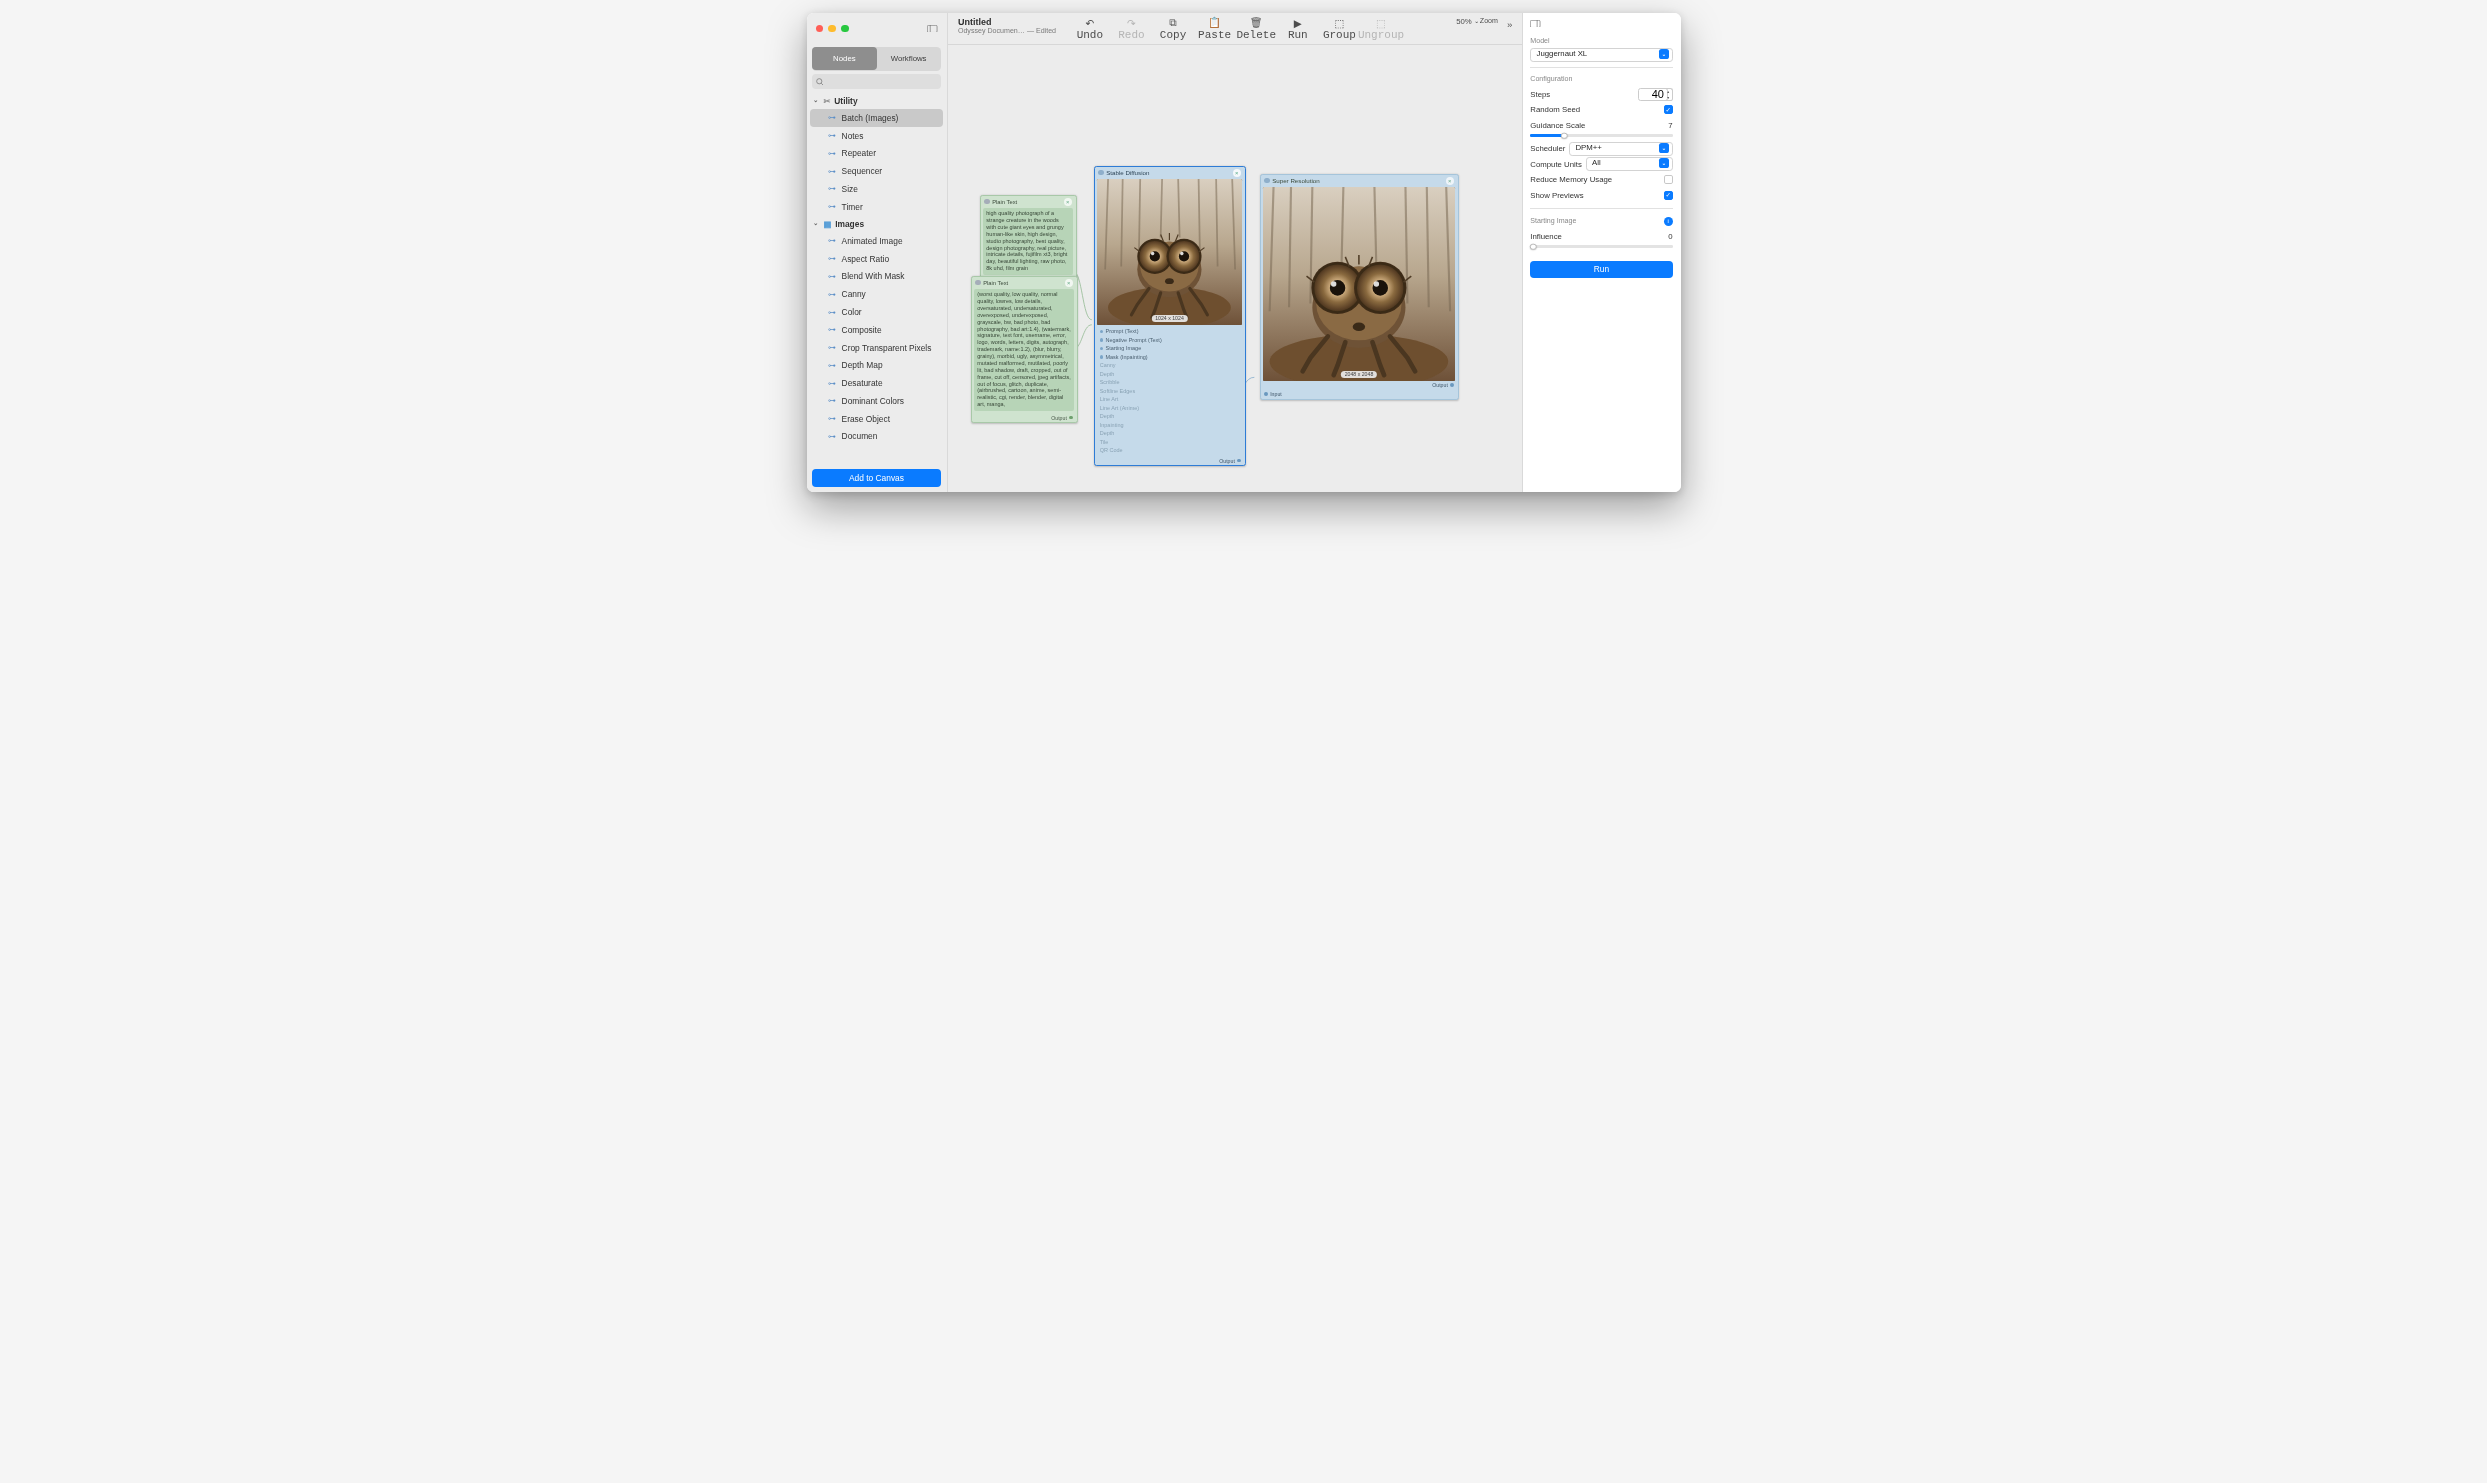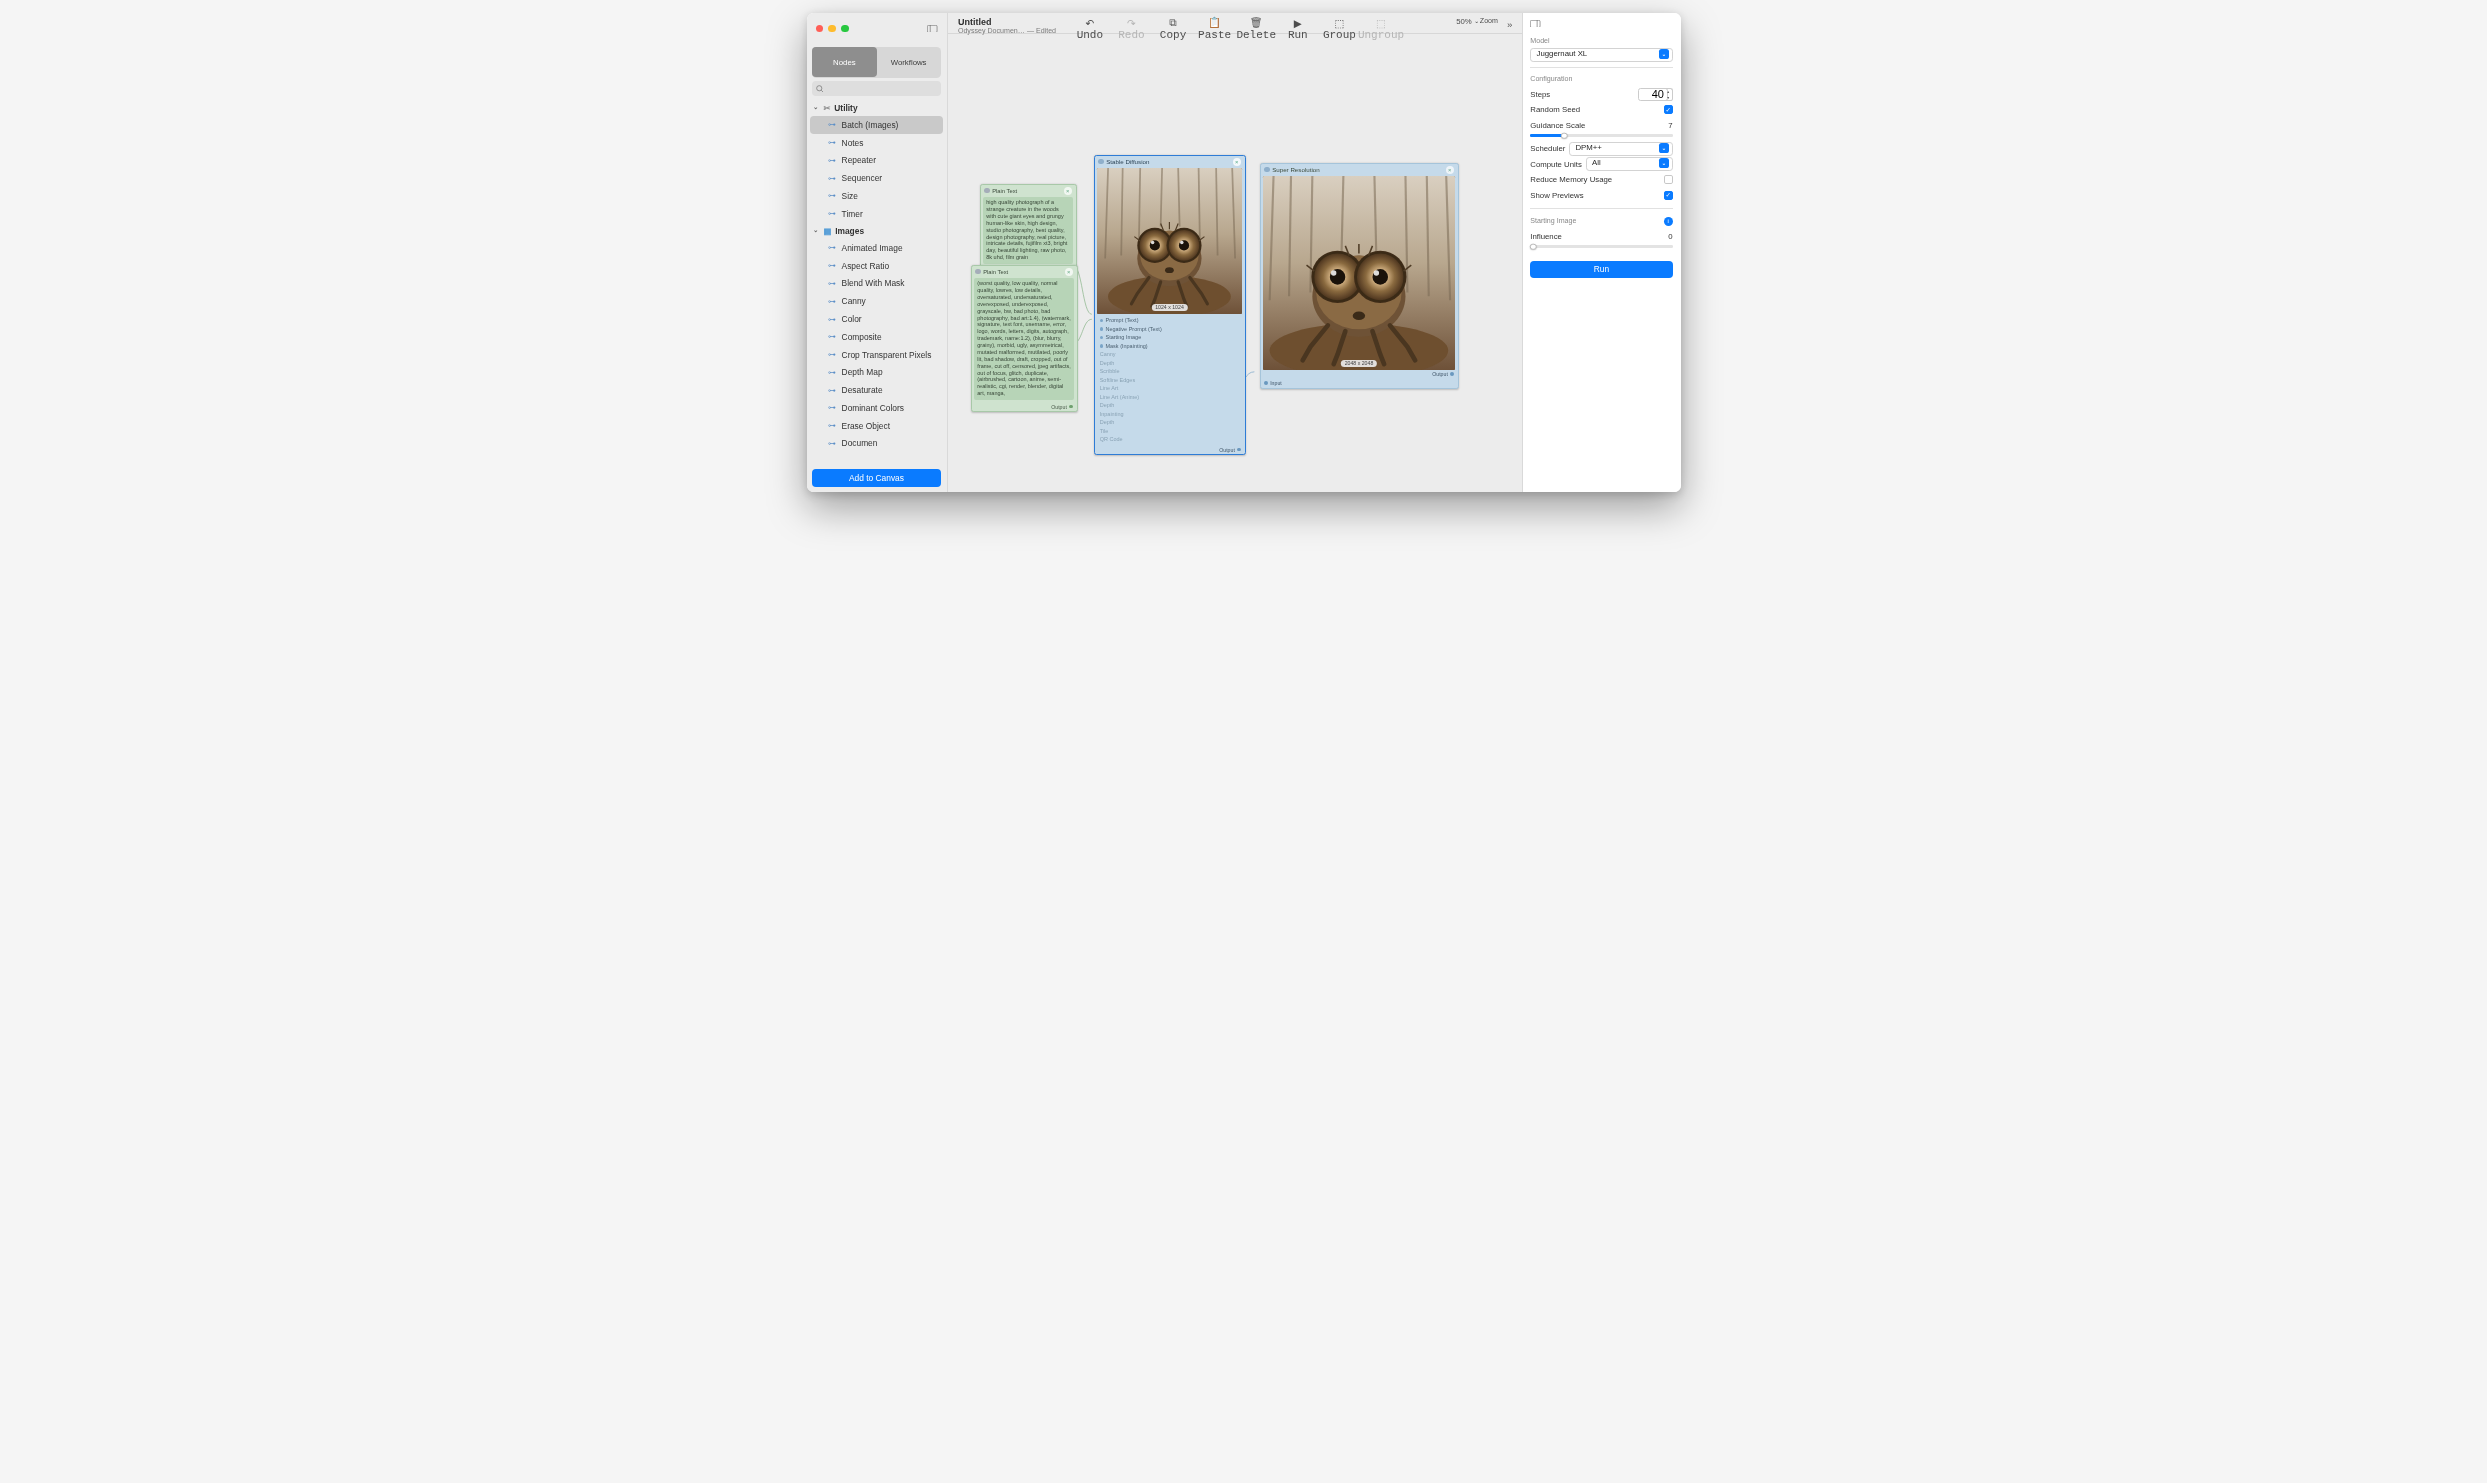--- a/index.html
+++ b/index.html
@@ -36,21 +36,21 @@
   .traffic span { width:7.8px; height:7.8px; border-radius:50%; display:block; }
   .tr-r{background:#ff5f57;} .tr-y{background:#febc2e;} .tr-g{background:#28c840;}
   .tb-sidebar-icon { margin-left:auto; color:#6b6b6b; }
 
   .seg {
     margin: 2.6px 5.2px 3.9px;
     background:#d7d7d7;
     border-radius:4.5px;
     display:flex;
     padding:0.6px;
-    height:31px;
+    height:24px;
   }
   .seg button {
     flex:1; border:0; background:transparent; border-radius:3.9px;
     font-size:7.8px; color:#3c3c3c; cursor:pointer;
   }
   .seg button.active { background:#8e8e8e; color:#fff; }
 
   .search {
     margin: 0 5.2px 2.6px;
     height:14.2px;
@@ -83,21 +83,21 @@
     border:0;
     border-radius:3.9px;
     background:#0a7bff;
     color:#fff; font-size:8.4px; font-weight:500;
     cursor:pointer;
   }
 
   
   .center { flex:1; display:flex; flex-direction:column; background:#ececec; position:relative; min-width:0; }
   .toolbar {
-    height:21px;
+    height:32px;
     display:flex; align-items:flex-start;
     padding: 3.9px 6.5px 0 10.4px;
     gap:2.6px;
     border-bottom:0.6px solid #d7d7d7;
     background:#ececec;
   }
   .title-block { display:flex; flex-direction:column; margin-right:11.7px; min-width:91px; }
   .title-main { font-weight:600; font-size:9px; color:#2f2f2f; }
   .title-sub { font-size:7.1px; color:#7b7b7b; white-space:nowrap; }
 

